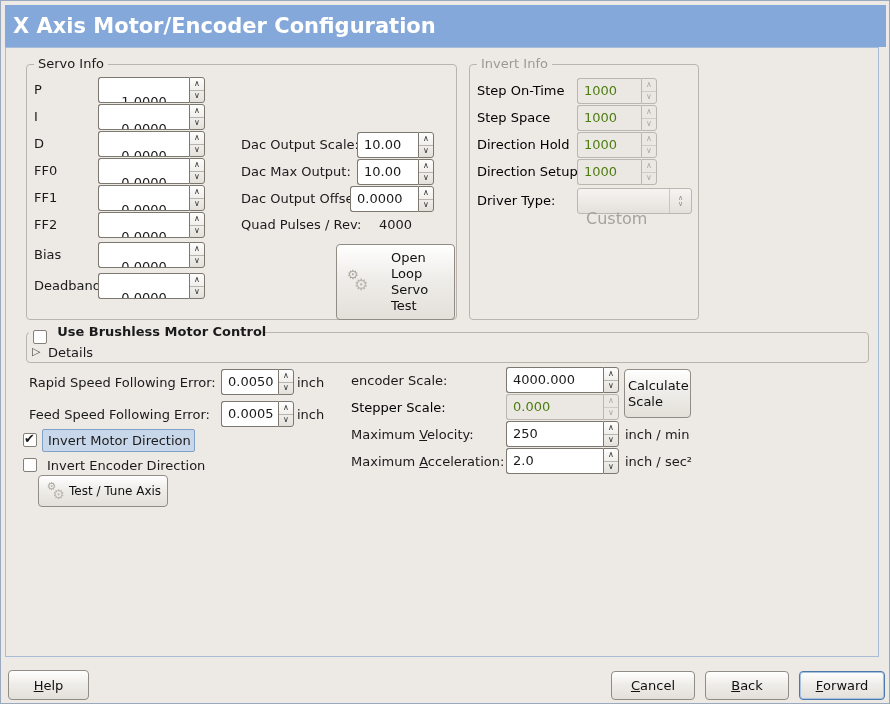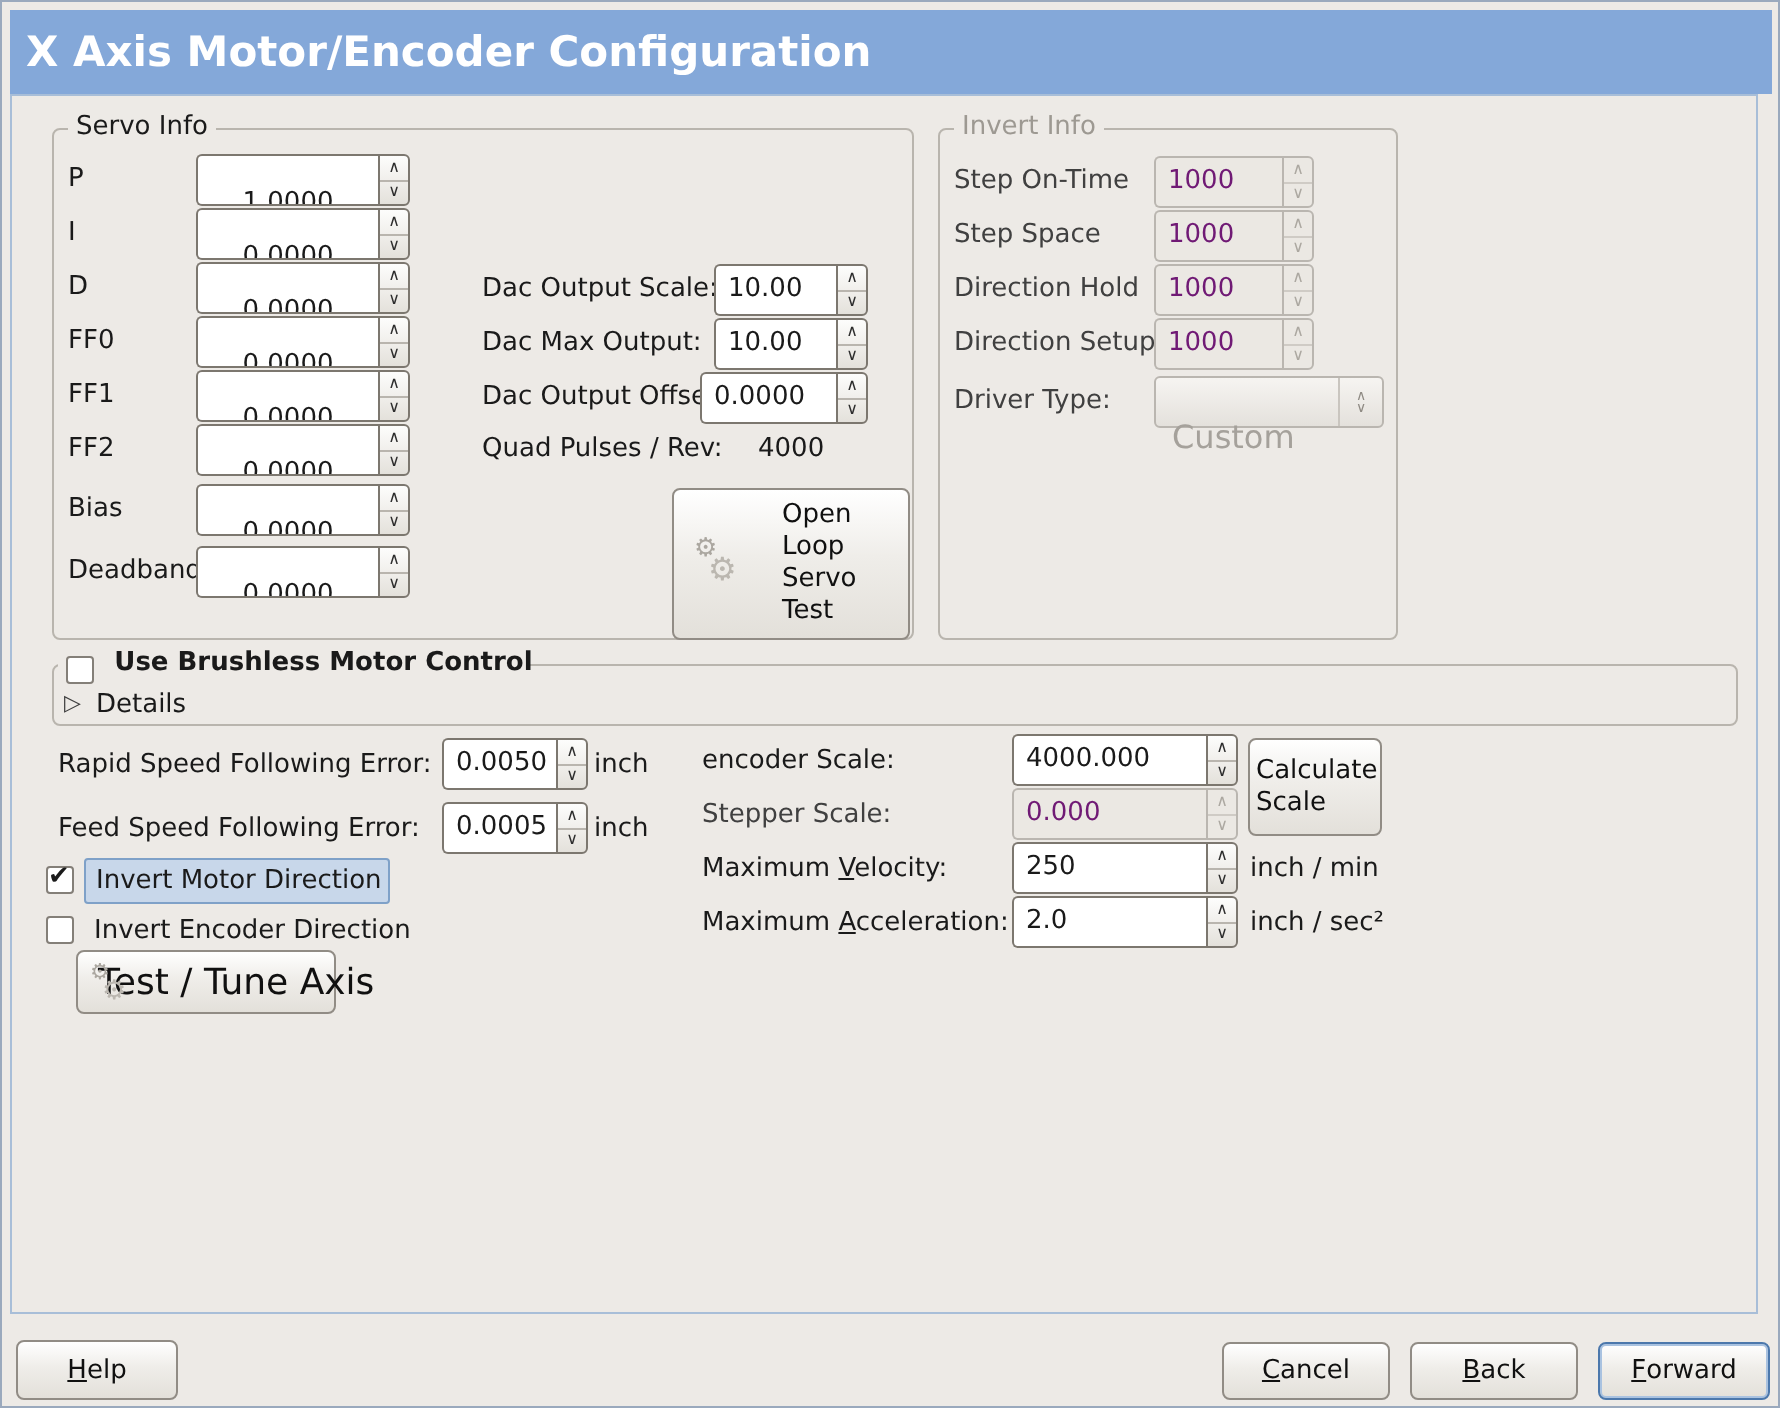--- a/index.html
+++ b/index.html
@@ -35,21 +35,21 @@
     background: #EDEAE6;
     padding: 0 4px;
     font-size: 13px; color: #1a1a1a; white-space: nowrap;
     height: 16px; line-height: 16px;
   }
   .frame-label.dis { color: #9D9992; }
   .lbl {
     position: absolute; font-size: 13px; color: #1a1a1a;
     white-space: nowrap; height: 16px; line-height: 16px;
   }
-  .lbl.dis { color: #404040; text-align: center; }
+  .lbl.dis { color: #000000; text-align: center; }
   .lbl.b  { font-weight: bold; }
   
   .spin { position: absolute; display: flex; height: 26px; }
   .spin .entry {
     flex: 1; background: #ffffff;
     border: 1px solid #7C776F; border-right: none;
     border-radius: 3px 0 0 3px;
     font-size: 13px; color: #1a1a1a;
     padding: 0 6px; line-height: 24px;
     overflow: hidden; white-space: nowrap;
@@ -62,21 +62,21 @@
     background: linear-gradient(#FDFDFC, #E4E1DB);
     display: flex; flex-direction: column;
   }
   .spin .btns span {
     flex: 1; display: flex; align-items: center; justify-content: center;
     font-size: 8px; line-height: 1; color: #2e2e2e;
   }
   .spin .btns span.up   { border-bottom: 1px solid #B9B5AE; }
   .spin .btns span.up::before   { content: "∧"; }
   .spin .btns span.down::before { content: "∨"; }
-  .spin.disabled .entry { background:#EBE8E3; border-color:#BAB6B0; color:#701a75; }
+  .spin.disabled .entry { background:#EBE8E3; border-color:#BAB6B0; color:#4d7c0f; }
   .spin.disabled .btns  { background:#EBE8E3; border-color:#BAB6B0; }
   .spin.disabled .btns span { color:#ACA8A1; }
   .spin.disabled .btns span.up { border-color:#CFCBC5; }
   
   .btn {
     position: absolute;
     background: linear-gradient(#FFFFFF, #EFEDE9 45%, #E3E0DA);
     border: 1px solid #918C85; border-radius: 4px;
     font-size: 13px; color: #101010;
     display: flex; align-items: center; justify-content: center;
@@ -339,21 +339,21 @@
   <div class="lbl" style="left:296px;top:406px">inch</div>
 
   <span class="cb checked" style="left:22px;top:432px"></span>
   <div class="hl" style="left:41px;top:428px;width:153px;height:23px">Invert Motor Direction</div>
 
   <span class="cb" style="left:22px;top:457px"></span>
   <div class="lbl" style="left:46px;top:457px">Invert Encoder Direction</div>
 
   <div class="btn" style="left:37px;top:474px;width:130px;height:32px;justify-content:flex-start;padding-left:6px;gap:4px">
     <span class="gears sm"></span>
-    <span style="font-size:18px">Test / Tune Axis</span>
+    <span style="font-size:12px">Test / Tune Axis</span>
   </div>
 
   <div class="lbl" style="left:350px;top:372px">encoder Scale:</div>
   <div class="spin" style="left:505px;top:366px;width:113px">
     <div class="entry">4000.000</div>
     <div class="btns">
         <span class="up"></span>
         <span class="down"></span>
       </div>
   </div>

